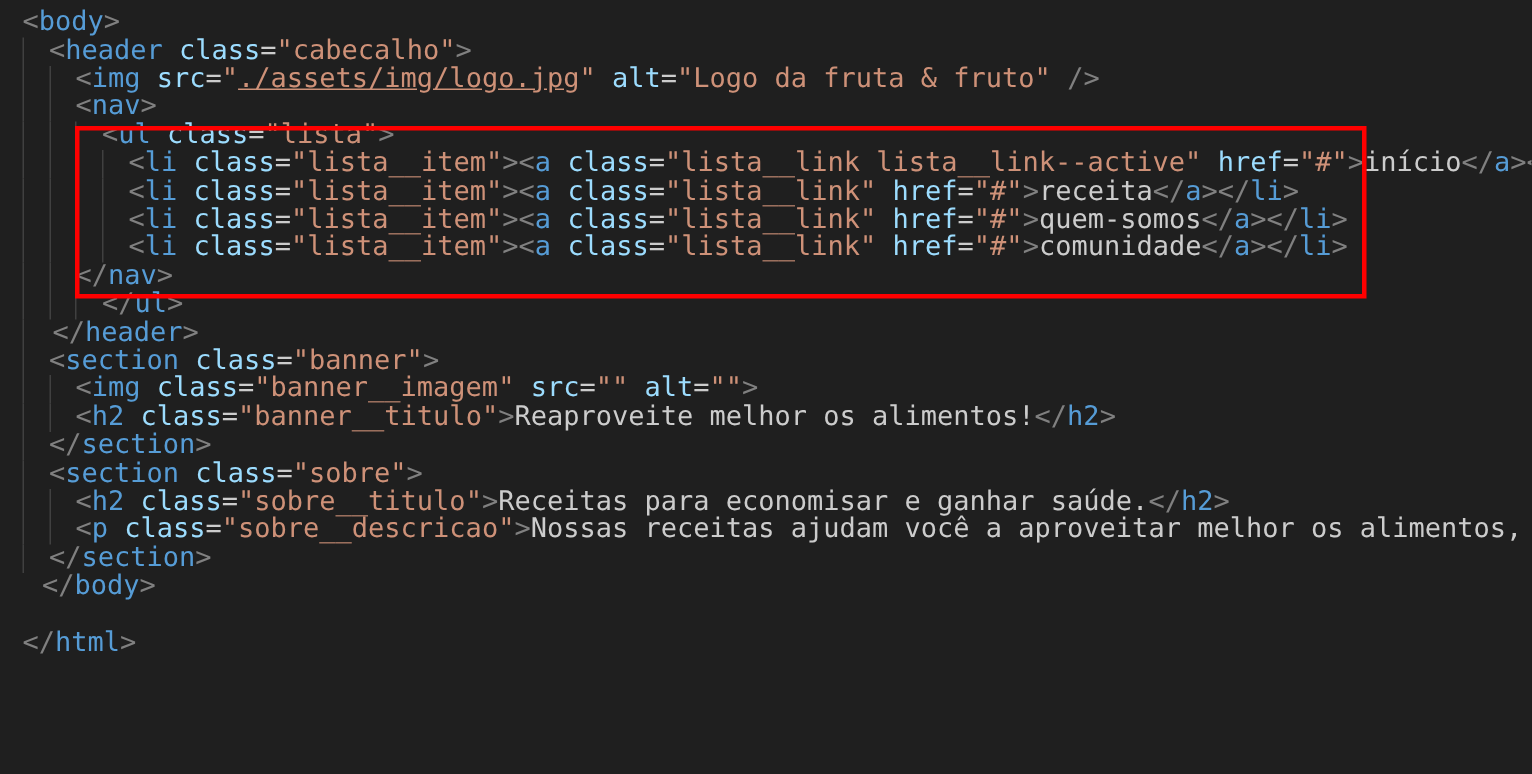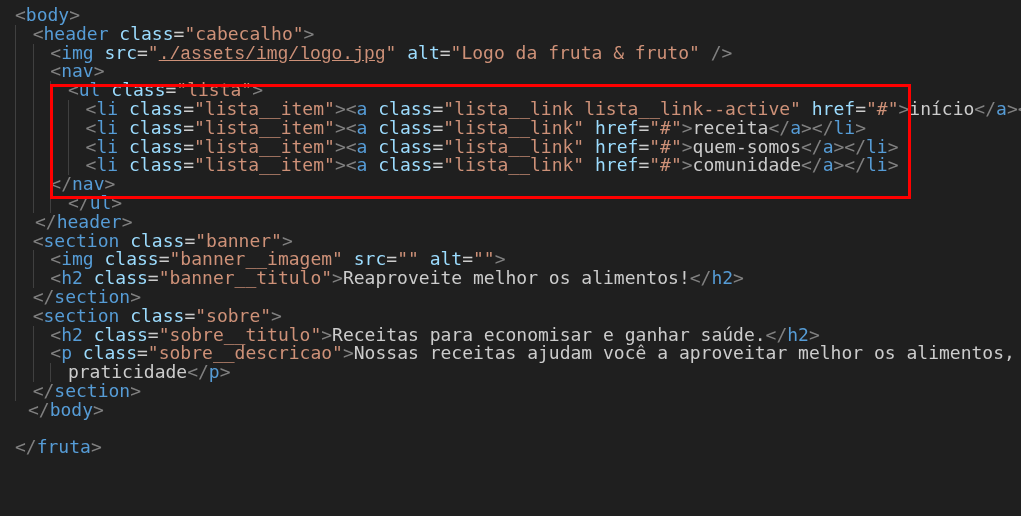--- a/index.html
+++ b/index.html
@@ -56,21 +56,21 @@
     bottom: 0;
     width: 1px;
     background: #404040;
   }
   
   .pun   { color: #808080; }
   .tag   { color: #569cd6; }
   .attr  { color: #9cdcfe; }
   .val   { color: #ce9178; }
   .txt   { color: #cccccc; }
-  .link  { color: #ce9178; text-decoration: underline; text-decoration-color: #ce9178; font-family: Liberation Mono, monospace; }
+  .link  { color: #ce9178; text-decoration: underline; text-decoration-color: #ce9178; }
   .eq    { color: #cccccc; }
 
   
   #annotation-box {
     position: absolute;
     border: 3px solid #ff0000;
     box-sizing: border-box;
     pointer-events: none;
     background: transparent;
   }
@@ -92,20 +92,19 @@
       <div class="line"><span class="guides"><span class="guide" style="left: 15px;"></span><span class="guide" style="left: 32.65px;"></span></span><span class="content" style="margin-left: 50.3px;"><span class="pun">&lt;/</span><span class="tag">nav</span><span class="pun">&gt;</span></span></div>
       <div class="line"><span class="guides"><span class="guide" style="left: 15px;"></span><span class="guide" style="left: 32.65px;"></span><span class="guide" style="left: 50.3px;"></span></span><span class="content" style="margin-left: 67.95px;"><span class="pun">&lt;/</span><span class="tag">ul</span><span class="pun">&gt;</span></span></div>
       <div class="line"><span class="guides"><span class="guide" style="left: 15px;"></span></span><span class="content" style="margin-left: 35px;"><span class="pun">&lt;/</span><span class="tag">header</span><span class="pun">&gt;</span></span></div>
       <div class="line"><span class="guides"><span class="guide" style="left: 15px;"></span></span><span class="content" style="margin-left: 32.65px;"><span class="pun">&lt;</span><span class="tag">section</span><span class="txt"> </span><span class="attr">class</span><span class="eq">=</span><span class="val">"banner"</span><span class="pun">&gt;</span></span></div>
       <div class="line"><span class="guides"><span class="guide" style="left: 15px;"></span><span class="guide" style="left: 32.65px;"></span></span><span class="content" style="margin-left: 50.3px;"><span class="pun">&lt;</span><span class="tag">img</span><span class="txt"> </span><span class="attr">class</span><span class="eq">=</span><span class="val">"banner__imagem"</span><span class="txt"> </span><span class="attr">src</span><span class="eq">=</span><span class="val">""</span><span class="txt"> </span><span class="attr">alt</span><span class="eq">=</span><span class="val">""</span><span class="pun">&gt;</span></span></div>
       <div class="line"><span class="guides"><span class="guide" style="left: 15px;"></span><span class="guide" style="left: 32.65px;"></span></span><span class="content" style="margin-left: 50.3px;"><span class="pun">&lt;</span><span class="tag">h2</span><span class="txt"> </span><span class="attr">class</span><span class="eq">=</span><span class="val">"banner__titulo"</span><span class="pun">&gt;</span><span class="txt">Reaproveite melhor os alimentos!</span><span class="pun">&lt;/</span><span class="tag">h2</span><span class="pun">&gt;</span></span></div>
       <div class="line"><span class="guides"><span class="guide" style="left: 15px;"></span></span><span class="content" style="margin-left: 32.65px;"><span class="pun">&lt;/</span><span class="tag">section</span><span class="pun">&gt;</span></span></div>
       <div class="line"><span class="guides"><span class="guide" style="left: 15px;"></span></span><span class="content" style="margin-left: 32.65px;"><span class="pun">&lt;</span><span class="tag">section</span><span class="txt"> </span><span class="attr">class</span><span class="eq">=</span><span class="val">"sobre"</span><span class="pun">&gt;</span></span></div>
       <div class="line"><span class="guides"><span class="guide" style="left: 15px;"></span><span class="guide" style="left: 32.65px;"></span></span><span class="content" style="margin-left: 50.3px;"><span class="pun">&lt;</span><span class="tag">h2</span><span class="txt"> </span><span class="attr">class</span><span class="eq">=</span><span class="val">"sobre__titulo"</span><span class="pun">&gt;</span><span class="txt">Receitas para economisar e ganhar saúde.</span><span class="pun">&lt;/</span><span class="tag">h2</span><span class="pun">&gt;</span></span></div>
       <div class="line"><span class="guides"><span class="guide" style="left: 15px;"></span><span class="guide" style="left: 32.65px;"></span></span><span class="content" style="margin-left: 50.3px;"><span class="pun">&lt;</span><span class="tag">p</span><span class="txt"> </span><span class="attr">class</span><span class="eq">=</span><span class="val">"sobre__descricao"</span><span class="pun">&gt;</span><span class="txt">Nossas receitas ajudam você a aproveitar melhor os alimentos, economisar, ganhar temp</span></span></div>
-      <div class="line"><span class="guides"><span class="guide" style="left: 15px;"></span><span class="guide" style="left: 32.65px;"></span><span class="guide" style="left: 50.3px;"></span></span><span class="content" style="margin-left: 67.95px;"><span class="txt">praticidade</span><span class="pun">&lt;/</span><span class="tag">p</span><span class="pun">&gt;</span></span></div>
       <div class="line"><span class="guides"><span class="guide" style="left: 15px;"></span></span><span class="content" style="margin-left: 32.65px;"><span class="pun">&lt;/</span><span class="tag">section</span><span class="pun">&gt;</span></span></div>
       <div class="line"><span class="guides"></span><span class="content" style="margin-left: 28px;"><span class="pun">&lt;/</span><span class="tag">body</span><span class="pun">&gt;</span></span></div>
       <div class="line"><span class="guides"></span><span class="content" style="margin-left: 15px;"></span></div>
-      <div class="line"><span class="guides"></span><span class="content" style="margin-left: 15px;"><span class="pun">&lt;/</span><span class="tag">fruta</span><span class="pun">&gt;</span></span></div>
+      <div class="line"><span class="guides"></span><span class="content" style="margin-left: 15px;"><span class="pun">&lt;/</span><span class="tag">html</span><span class="pun">&gt;</span></span></div>
     </div>
   <div id="annotation-box" style="left: 50px; top: 84px; width: 861px; height: 115px; border-color: rgb(255, 0, 0);"></div>
 </div>
 
 </body></html>

